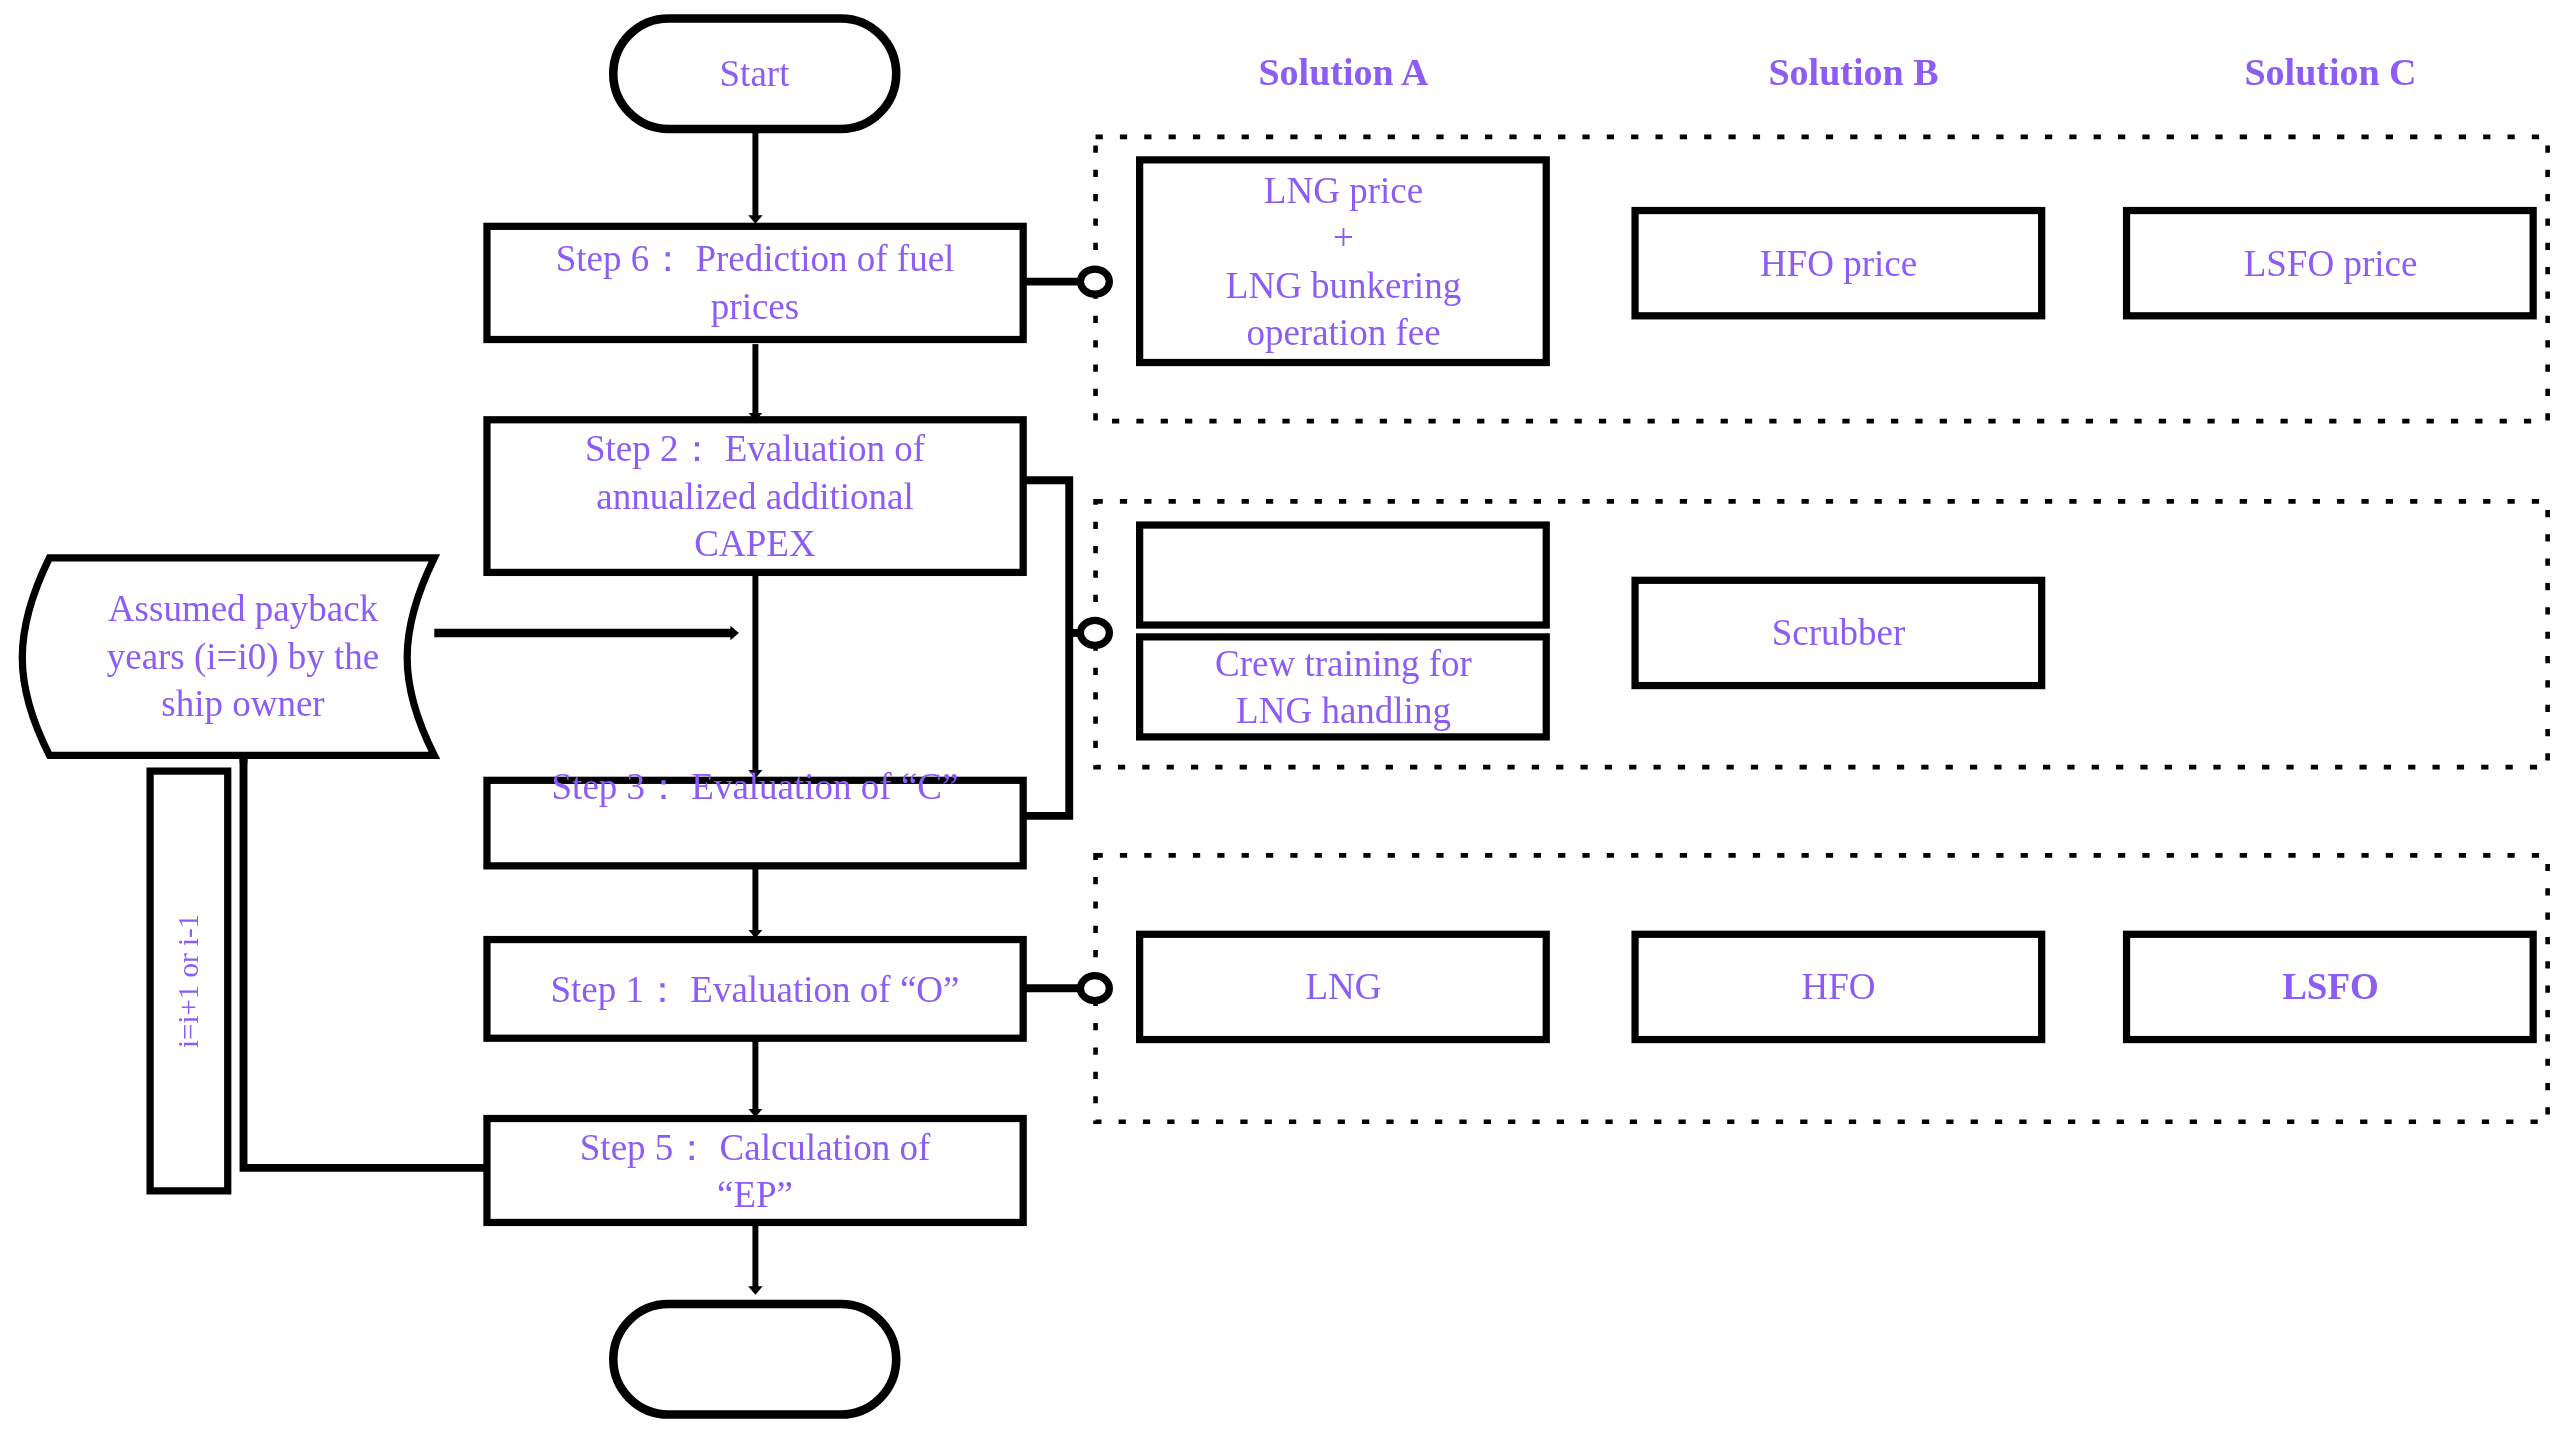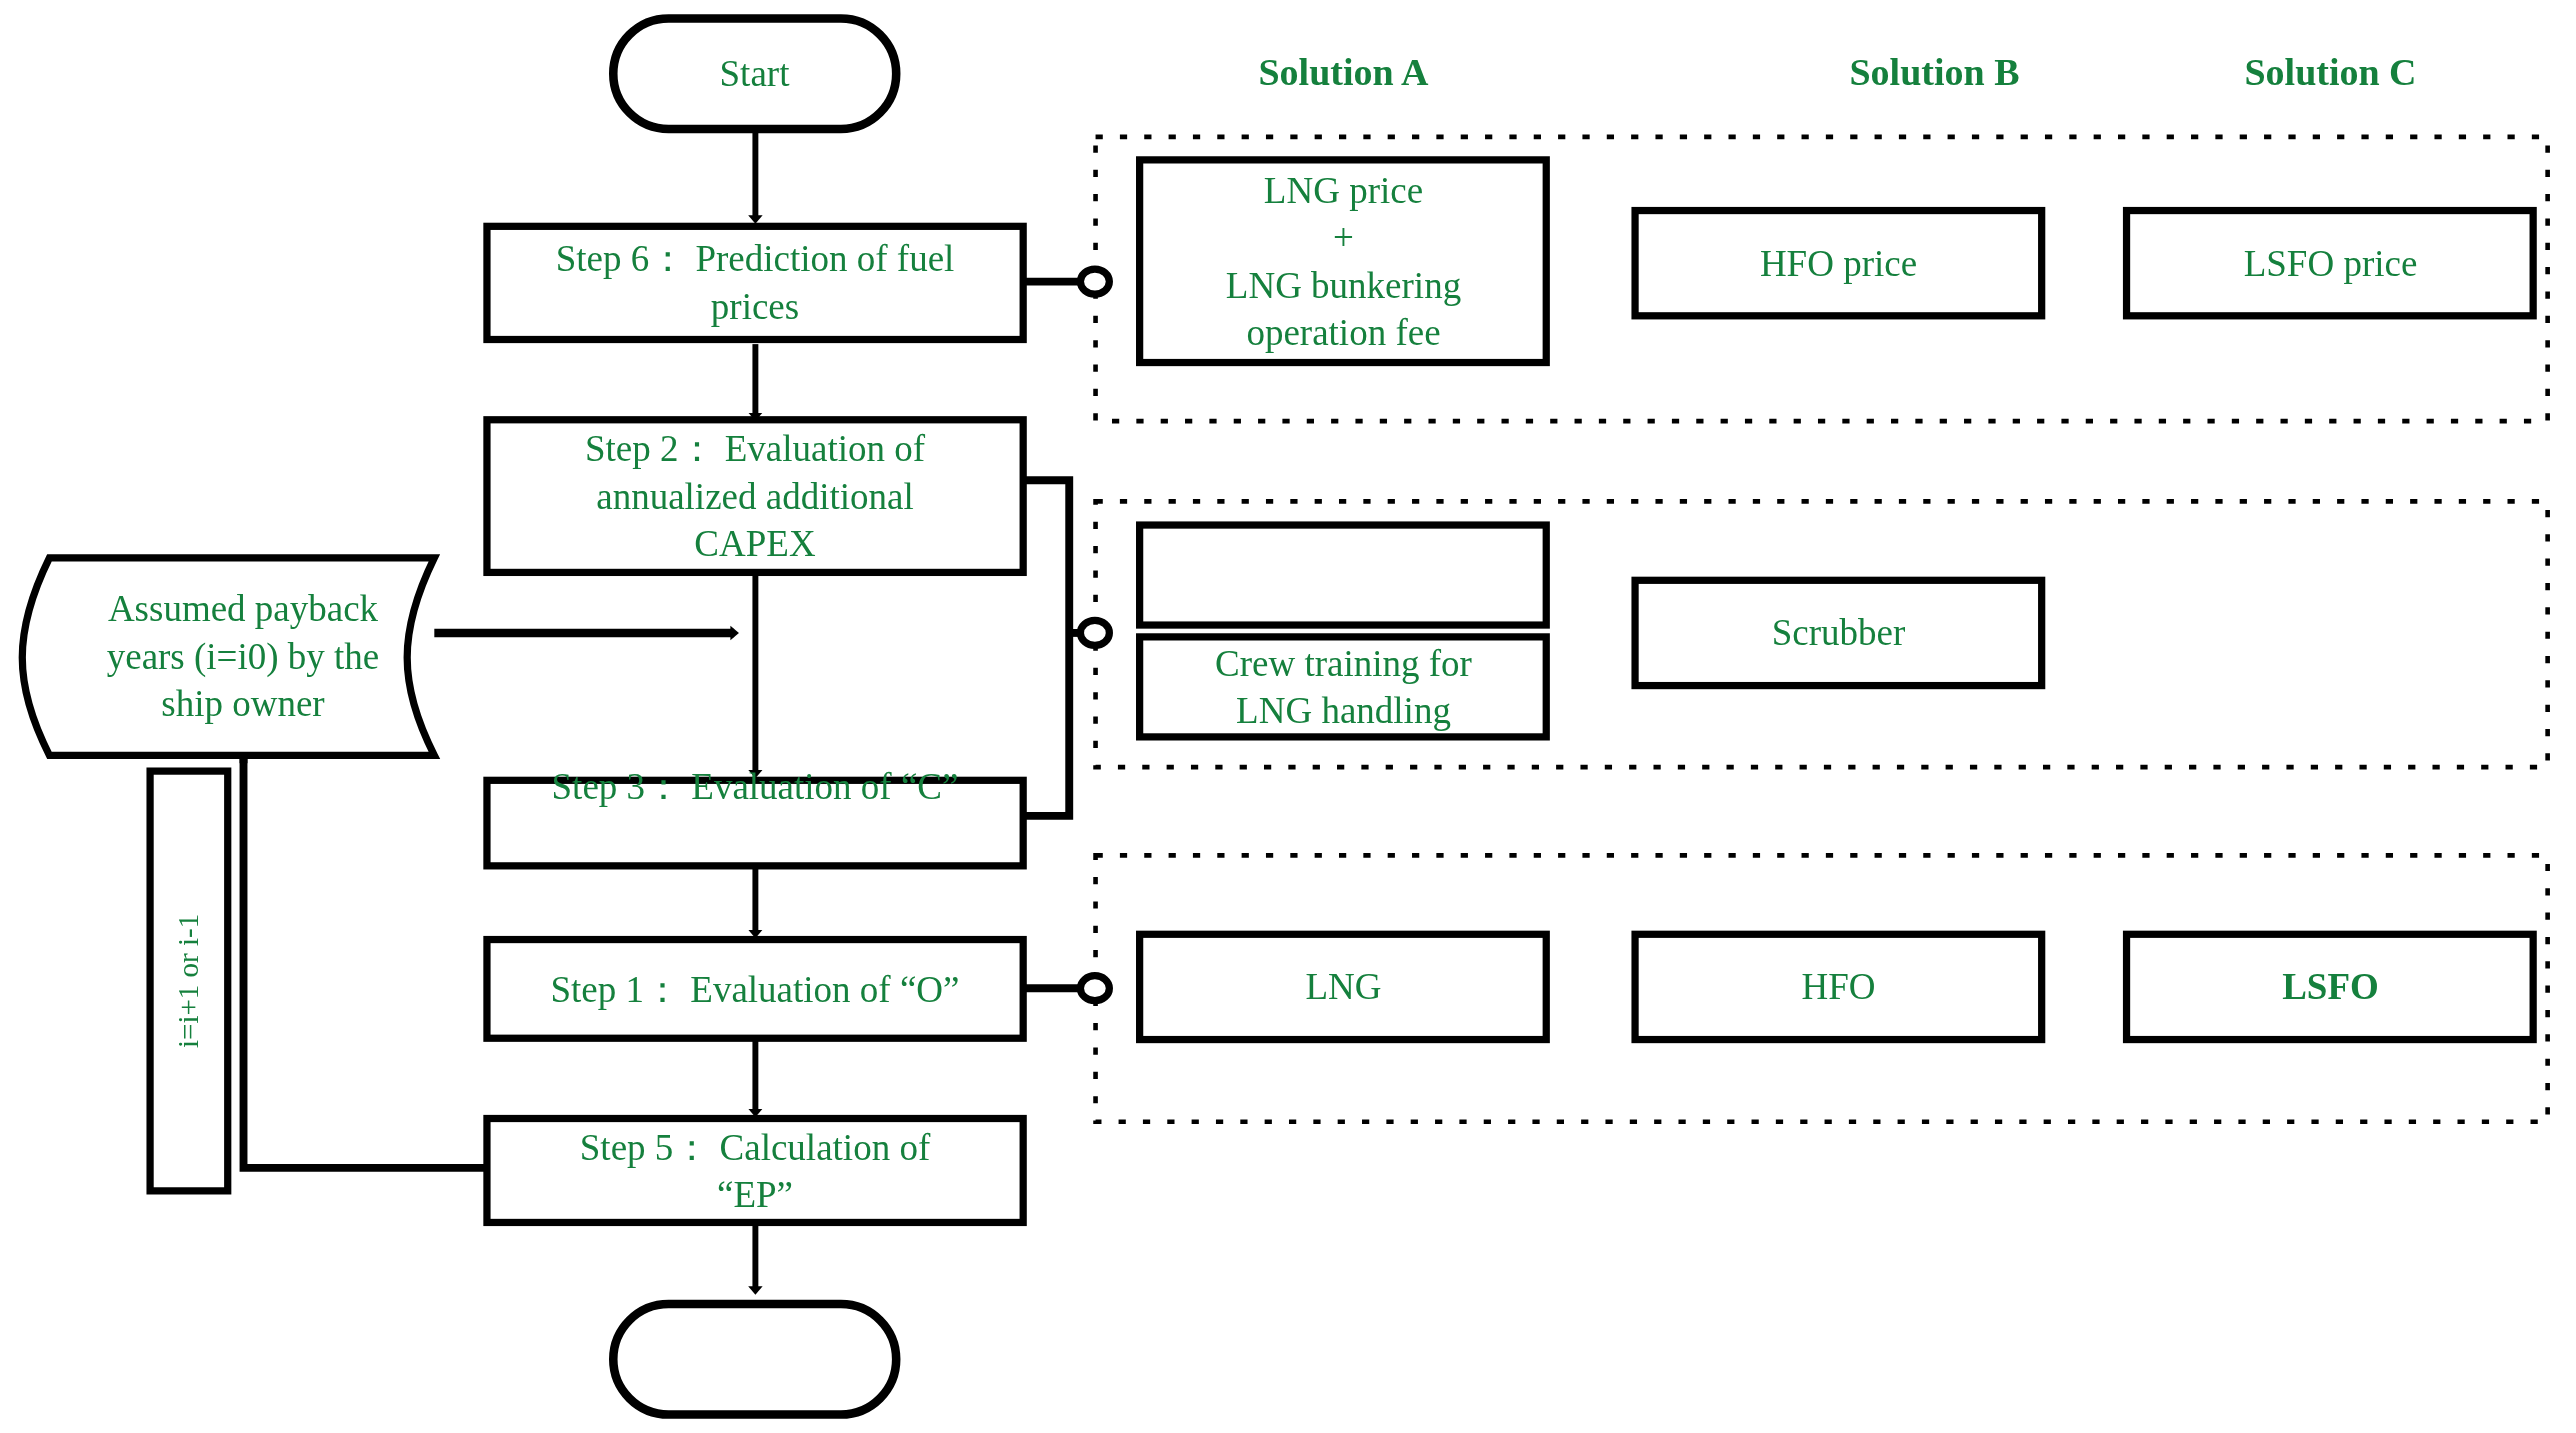--- a/index.html
+++ b/index.html
@@ -20,21 +20,21 @@
     left: 0; top: 0;
     width: 2576px;
     height: 1433px;
   }
   .lbl {
     position: absolute;
     display: flex;
     align-items: center;
     justify-content: center;
     text-align: center;
-    color: #15803d;
+    color: #8b5cf6;
     font-family: "Liberation Serif", "DejaVu Serif", serif;
     line-height: 1.28;
     white-space: pre-line;
     pointer-events: none;
   }
   .hdr {
     font-weight: bold;
     font-size: 38px;
   }
   .node-text { font-size: 37px; }
@@ -109,21 +109,21 @@
     <rect x="1732" y="798" width="618" height="152" fill="#fff" stroke="#000" stroke-width="11"></rect>
     <rect x="1732" y="968" width="618" height="152" fill="#fff" stroke="#000" stroke-width="11"></rect>
     <rect x="2485" y="882" width="618" height="160" fill="#fff" stroke="#000" stroke-width="11"></rect>
 
     <rect x="1732" y="1420" width="618" height="160" fill="#fff" stroke="#000" stroke-width="11"></rect>
     <rect x="2485" y="1420" width="618" height="160" fill="#fff" stroke="#000" stroke-width="11"></rect>
     <rect x="3232" y="1420" width="618" height="160" fill="#fff" stroke="#000" stroke-width="11"></rect>
   </svg>
 
   <div class="lbl hdr" style="left:1140px; top:49px; width:407px; height:46px;">Solution A</div>
-  <div class="lbl hdr" style="left:1731px; top:49px; width:407px; height:46px;">Solution B</div>
+  <div class="lbl hdr" style="left:1650px; top:49px; width:407px; height:46px;">Solution B</div>
   <div class="lbl hdr" style="left:2127px; top:49px; width:407px; height:46px;">Solution C</div>
 
   <div class="lbl node-text" style="left:613px; top:18.4px; width:283px; height:111px;">Start</div>
 
   <div class="lbl node-text" style="left:487px; top:226px; width:536px; height:113px;">Step 6：  Prediction of fuel
 prices</div>
   <div class="lbl node-text" style="left:487px; top:420px; width:536px; height:153px;">Step 2：  Evaluation of
 annualized additional
 CAPEX</div>
   <div class="lbl node-text" style="left:487px; top:744px; width:536px; height:86px;">Step 3：  Evaluation of  “C”</div>

